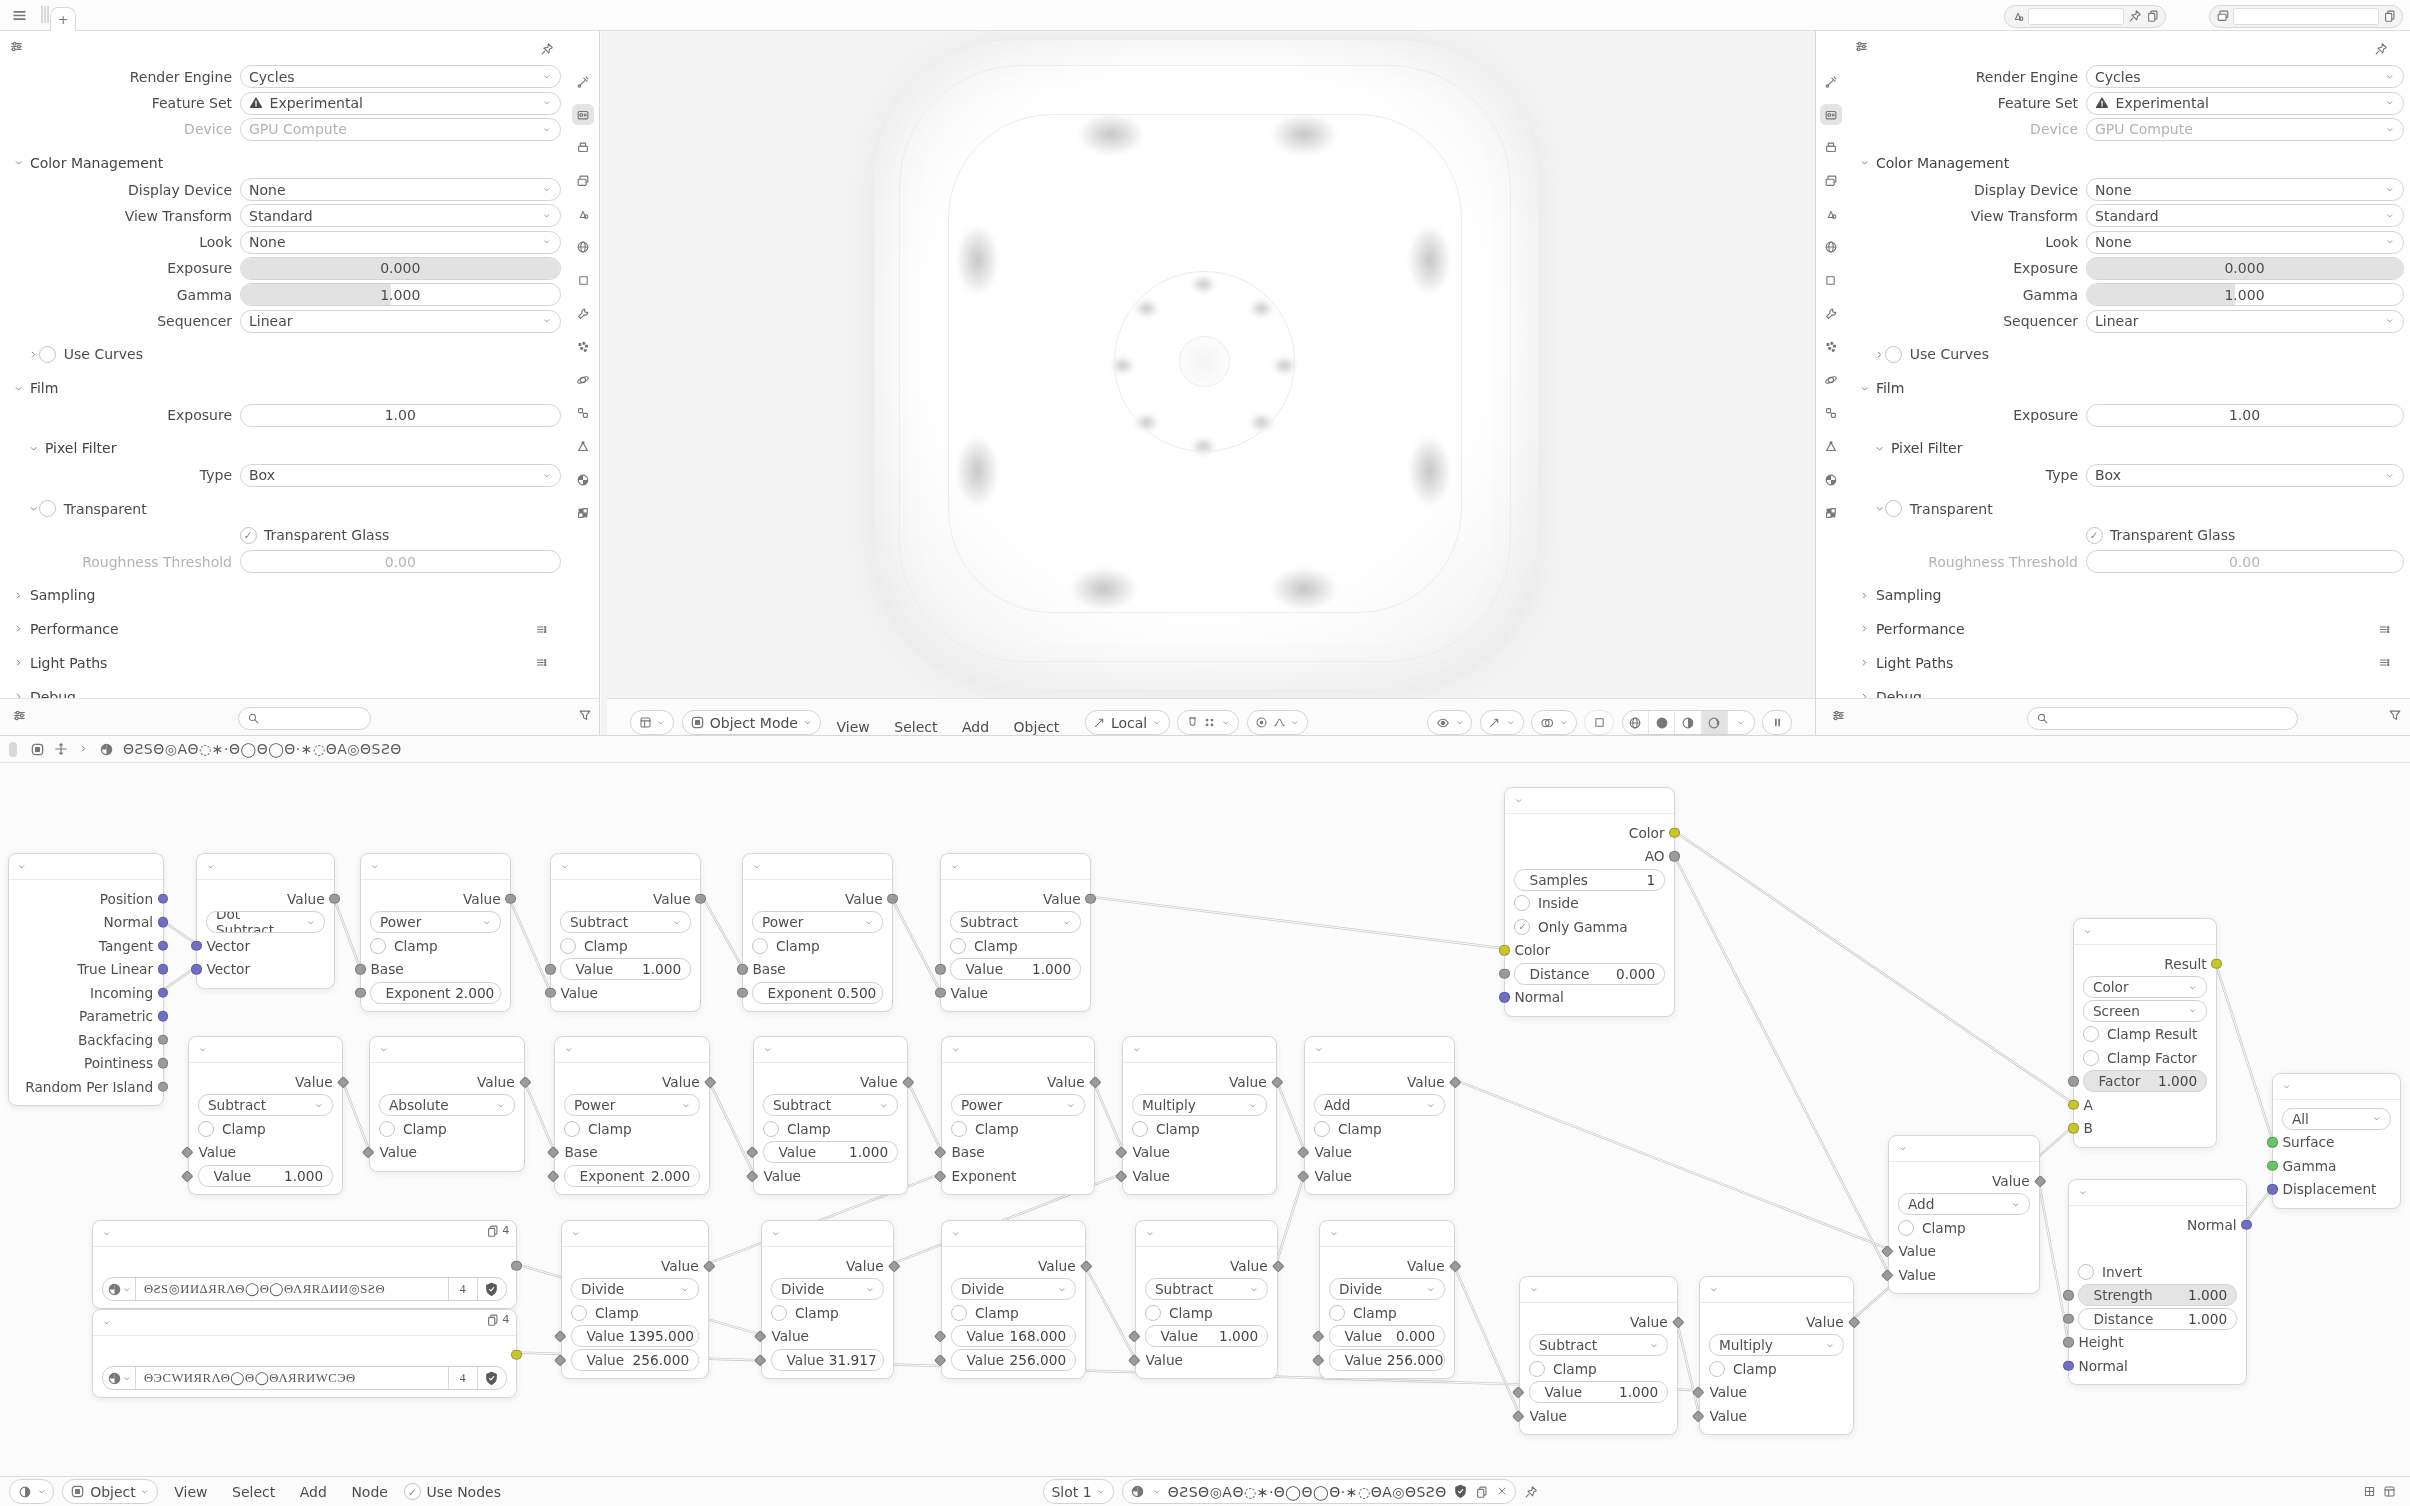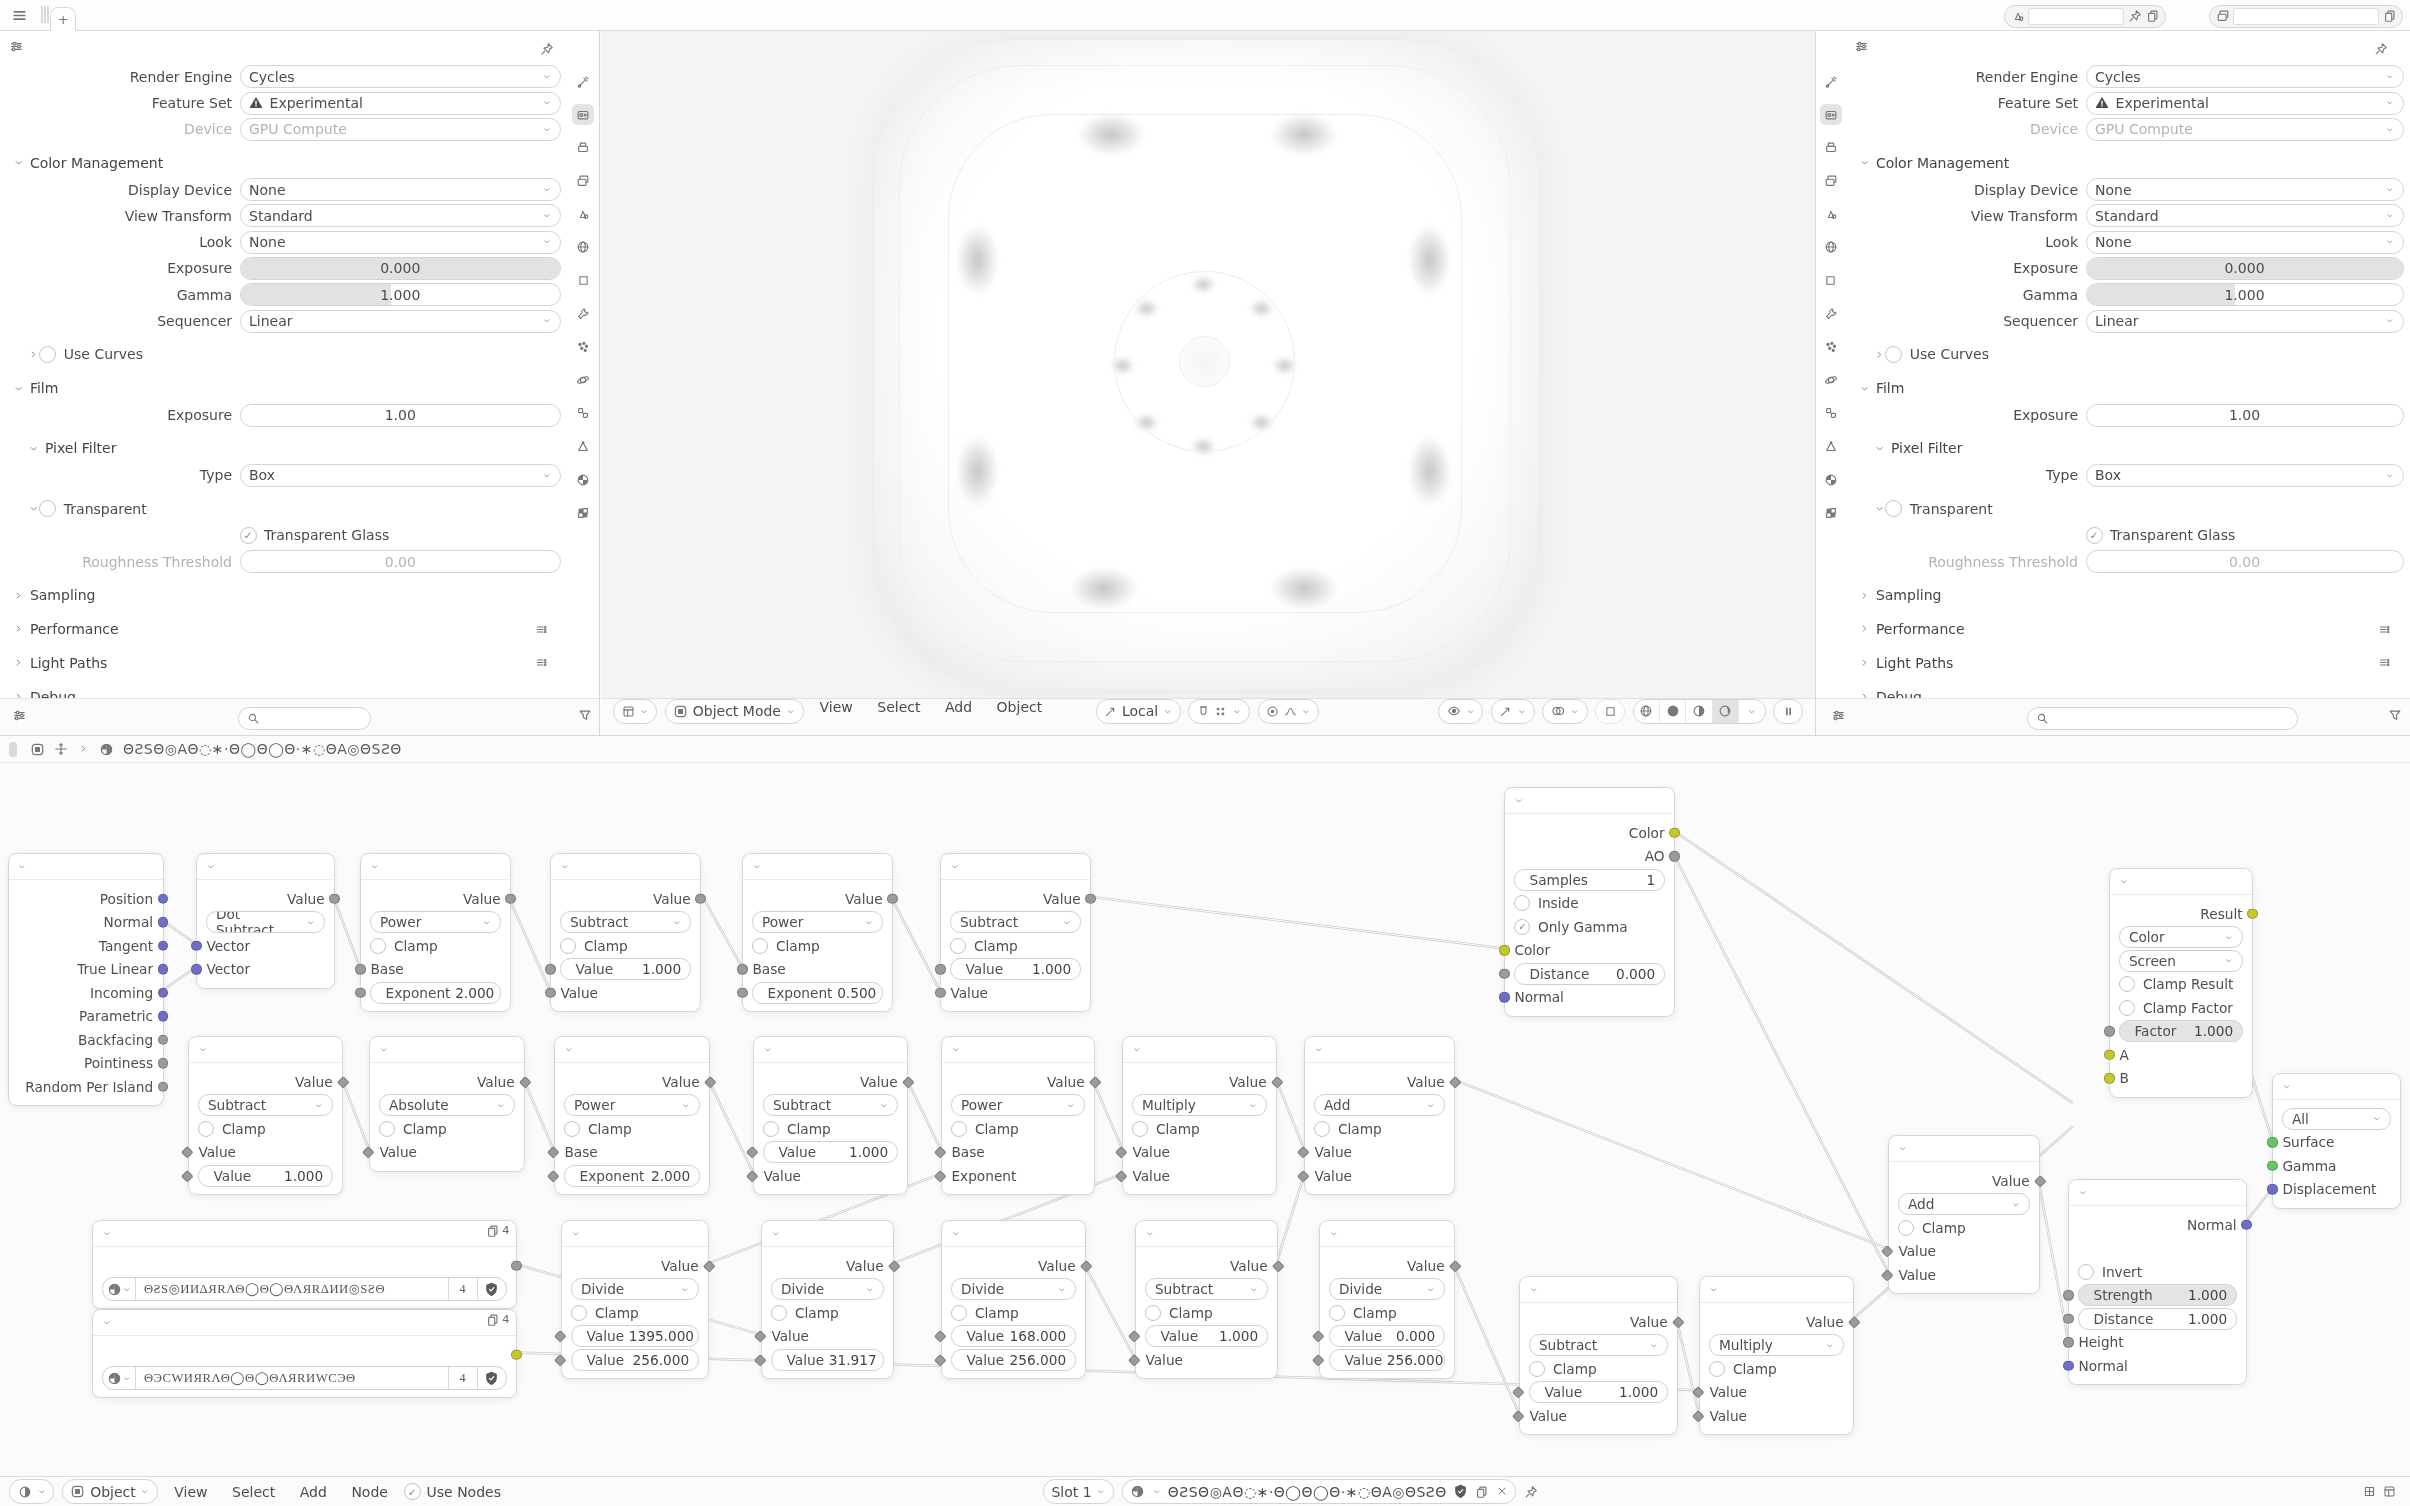--- a/index.html
+++ b/index.html
@@ -49,21 +49,21 @@
   .ppin{position:absolute;top:11.3px;display:flex;}
   #props-left .ppin{right:45px;}
   #props-right .ppin{right:22.6px;}
   .pfooter{position:absolute;left:0;right:0;bottom:0;height:36px;background:#fbfbfb;border-top:0.9px solid #e4e4e4;}
   .searchpill{position:absolute;top:7.5px;height:21px;border:0.9px solid #d4d4d4;border-radius:11.3px;background:#fff;display:flex;align-items:center;padding:0 7.5px;gap:4.7px;}
   
   #viewport{left:601px;top:31px;width:1214px;height:704px;background:#f4f4f4;overflow:hidden;}
   #vobject{position:absolute;left:272px;top:7.5px;width:665px;height:650px;border-radius:141px;background:radial-gradient(circle at 50% 45%,#ffffff 55%,#f1f1f1 92%);box-shadow:inset 0 0 66px rgba(0,0,0,.05),0 0 38px rgba(0,0,0,.05);border:0.9px solid #ececec;}
   .vring{position:absolute;border:0.9px solid #ededed;border-radius:122px;}
   .blob{position:absolute;border-radius:50%;background:radial-gradient(closest-side,rgba(140,140,140,.5),rgba(140,140,140,0));filter:blur(1.9px);}
-  #vp-header{position:absolute;left:0;right:0;bottom:0;height:36px;background:#fbfbfb;border-top:0.9px solid #e0e0e0;display:flex;align-items:flex-start;padding:0 12px;gap:7.5px;}
+  #vp-header{position:absolute;left:6px;right:0;bottom:0;height:36px;background:#fbfbfb;border-top:0.9px solid #e0e0e0;display:flex;align-items:flex-end;padding:0 23px;gap:7.5px;}
   .hpill{height:22.6px;border:0.9px solid #d4d4d4;border-radius:12.2px;background:#fff;display:flex;align-items:center;padding:0 7.5px;gap:4.7px;font-size:14px;color:#4c4c4c;}
   .hmenu{padding:0 8.5px;color:#4c4c4c;}
   .ghost{border-color:#e7e7e7;}
   .shadegrp{display:flex;height:22.6px;border:0.9px solid #d4d4d4;border-radius:12.2px;background:#fff;overflow:hidden;align-items:center;}
   .shadebtn{width:25.4px;height:22.6px;display:flex;align-items:center;justify-content:center;border-left:0.9px solid #e6e6e6;}
   .shadebtn:first-child{border-left:none;}
   .shadebtn.active{background:#e2e2e2;}
   
   #node-editor{left:0;top:735px;width:2411px;height:741px;background:#fbfbfb;border-top:0.9px solid #d8d8d8;}
   #ne-header{position:absolute;left:0;top:0;right:0;height:26px;background:#fbfbfb;border-bottom:0.9px solid #e6e6e6;display:flex;align-items:center;gap:9.4px;padding-left:9.4px;color:#5b5b5b;}
@@ -1610,21 +1610,21 @@
               <span class="pv" style="padding-left:5.6px;">Distance</span>
               <span class="num">0.000</span>
             </span>
           </div>
           <div class="nrow">
             <span class="sock l " style="background:#6e6ec8"></span>
             <span>Normal</span>
           </div>
         </div>
       </div>
-      <div class="node" style="left:2073px;top:868px;width:142px;margin-left:36px;">
+      <div class="node" style="left:2073px;top:918px;width:142px;">
         <div class="node-head">
           <svg width="9.4" height="9.4" viewBox="0 0 16 16" fill="none" stroke="#777" stroke-width="1.3" stroke-linecap="round" stroke-linejoin="round">
             <path d="M4.5 6.5 8 10l3.5-3.5"></path>
           </svg>
         </div>
         <div class="nbody">
           <div class="nrow out">
             <span>Result</span>
             <span class="sock r " style="background:#c7c729"></span>
           </div>

